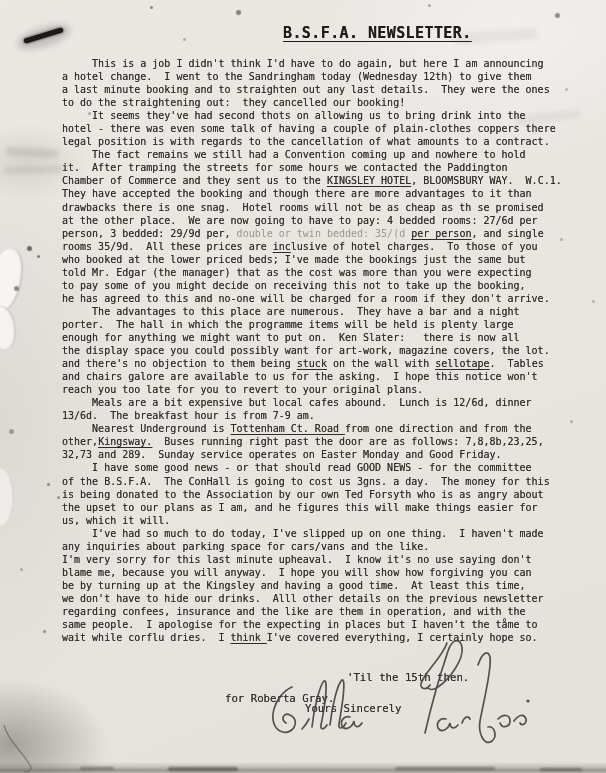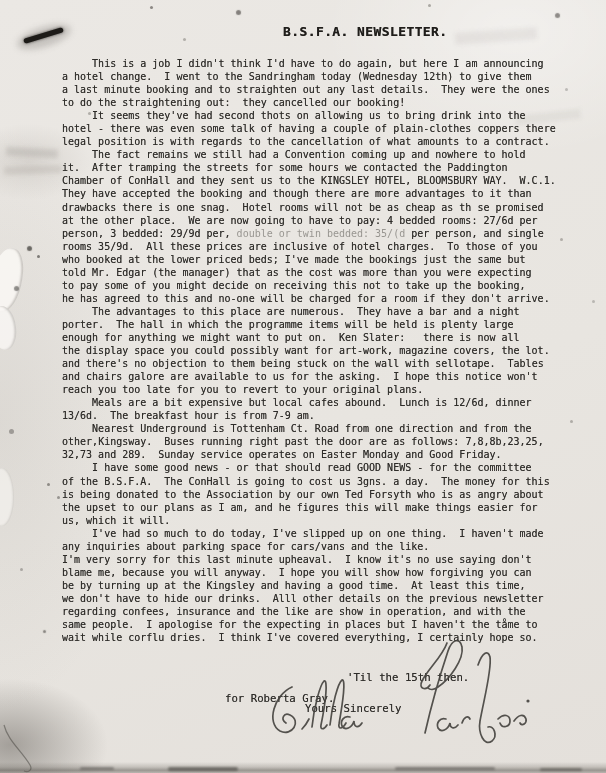--- a/index.html
+++ b/index.html
@@ -9,31 +9,31 @@
     font-family:"DejaVu Sans Mono","Liberation Mono",monospace;
     background:
       radial-gradient(140px 95px at 10px 745px, rgba(55,50,44,.38), rgba(55,50,44,0) 70%),
       radial-gradient(90px 55px at 28px 162px, rgba(120,112,104,.16), rgba(120,112,104,0) 70%),
       radial-gradient(200px 420px at 0px 420px, rgba(130,124,116,.12), rgba(130,124,116,0) 70%),
       radial-gradient(320px 210px at 85% 4%, rgba(255,255,255,.38), rgba(255,255,255,0) 60%),
       linear-gradient(160deg,#ebe8e4 0%,#e8e5e0 55%,#e4e0db 100%);
   }
   .title{
     position:absolute;left:283px;top:24px;
-    font-size:13px;font-weight:bold;letter-spacing:.4px;color:#1f1d1a;
-    text-underline-offset:2.5px;
+    font-size:15px;font-weight:bold;letter-spacing:.4px;color:#1f1d1a;
+    text-decoration:underline;text-underline-offset:2.5px;
     text-shadow:0 0 .5px rgba(31,29,26,.8);
   }
   .doc{position:absolute;left:62px;top:57px;width:544px;}
   .tline{
     white-space:pre;height:13.05px;line-height:13.05px;
     font-size:10px;color:#2e2c29;
     text-shadow:0 0 .5px rgba(46,44,41,.65);
   }
-  .tline .u{text-underline-offset:2px;}
+  .tline .u{text-decoration:underline;text-underline-offset:2px;}
   .tline .faint{color:rgba(72,69,64,.5);text-shadow:none;margin-top:12px;}
   .closing-line{
     position:absolute;white-space:pre;font-size:10.7px;color:#2e2c29;
     height:13px;line-height:13px;text-shadow:0 0 .5px rgba(46,44,41,.65);
   }
   .til{left:303px;top:671px;margin-left:44px;}
   .yours{left:305px;top:702px;}
   .forline{left:225px;top:692px;text-align:right;}
   
   .stroke-topleft{position:absolute;left:23px;top:33px;width:41px;height:5px;background:#1d1b18;
@@ -105,21 +105,21 @@
   <div class="doc">
       <div class="tline"><span>     This is a job I didn't think I'd have to do again, but here I am announcing</span></div>
       <div class="tline"><span>a hotel change.  I went to the Sandringham today (Wednesday 12th) to give them</span></div>
       <div class="tline"><span>a last minute booking and to straighten out any last details.  They were the ones</span></div>
       <div class="tline"><span>to do the straightening out:  they cancelled our booking!</span></div>
       <div class="tline"><span>     It seems they've had second thots on allowing us to bring drink into the</span></div>
       <div class="tline"><span>hotel - there was even some talk of having a couple of plain-clothes coppers there</span></div>
       <div class="tline"><span>legal position is with regards to the cancellation of what amounts to a contract.</span></div>
       <div class="tline"><span>     The fact remains we still had a Convention coming up and nowhere to hold</span></div>
       <div class="tline"><span>it.  After tramping the streets for some hours we contacted the Paddington</span></div>
-      <div class="tline"><span>Chamber of ConHall and they sent us to the </span><span class="u">KINGSLEY HOTEL</span><span>, BLOOMSBURY WAY.  W.C.1.</span></div>
+      <div class="tline"><span>Chamber of Commerce and they sent us to the </span><span class="u">KINGSLEY HOTEL</span><span>, BLOOMSBURY WAY.  W.C.1.</span></div>
       <div class="tline"><span>They have accepted the booking and though there are more advantages to it than</span></div>
       <div class="tline"><span>drawbacks there is one snag.  Hotel rooms will not be as cheap as th se promised</span></div>
       <div class="tline"><span>at the other place.  We are now going to have to pay: 4 bedded rooms: 27/6d per</span></div>
       <div class="tline"><span>person, 3 bedded: 29/9d per, </span><span class="faint">double or twin bedded: 35/(d </span><span class="u">per person</span><span>, and single</span></div>
       <div class="tline"><span>rooms 35/9d.  All these prices are </span><span class="u">inc</span><span>lusive of hotel charges.  To those of you</span></div>
       <div class="tline"><span>who booked at the lower priced beds; I've made the bookings just the same but</span></div>
       <div class="tline"><span>told Mr. Edgar (the manager) that as the cost was more than you were expecting</span></div>
       <div class="tline"><span>to pay some of you might decide on receiving this not to take up the booking,</span></div>
       <div class="tline"><span>he has agreed to this and no-one will be charged for a room if they don't arrive.</span></div>
       <div class="tline"><span>     The advantages to this place are numerous.  They have a bar and a night</span></div>
@@ -138,21 +138,21 @@
       <div class="tline"><span>of the B.S.F.A.  The ConHall is going to cost us 3gns. a day.  The money for this</span></div>
       <div class="tline"><span>is being donated to the Association by our own Ted Forsyth who is as angry about</span></div>
       <div class="tline"><span>the upset to our plans as I am, and he figures this will make things easier for</span></div>
       <div class="tline"><span>us, which it will.</span></div>
       <div class="tline"><span>     I've had so much to do today, I've slipped up on one thing.  I haven't made</span></div>
       <div class="tline"><span>any inquiries about parking space for cars/vans and the like.</span></div>
       <div class="tline"><span>I'm very sorry for this last minute upheaval.  I know it's no use saying don't</span></div>
       <div class="tline"><span>blame me, because you will anyway.  I hope you will show how forgiving you can</span></div>
       <div class="tline"><span>be by turning up at the Kingsley and having a good time.  At least this time,</span></div>
       <div class="tline"><span>we don't have to hide our drinks.  Alll other details on the previous newsletter</span></div>
-      <div class="tline"><span>regarding confees, insurance and the like are show in operation, and with the</span></div>
+      <div class="tline"><span>regarding confees, insurance and the like are them in operation, and with the</span></div>
       <div class="tline"><span>same people.  I apologise for the expecting in places but I haven't the tåme to</span></div>
       <div class="tline"><span>wait while corflu dries.  I </span><span class="u">think </span><span>I've covered everything, I certainly hope so.</span></div>
     </div>
 
   <div class="closing-line til">'Til the 15th then.</div>
   <div class="closing-line yours">Yours Sincerely</div>
   <div class="closing-line forline">for Roberta Gray.</div>
 
   <svg class="sig-svg" width="290" height="125" viewBox="0 0 290 125">
     <g fill="none" stroke="#44423e" stroke-width="1.7" stroke-linecap="round" opacity="0.9">

